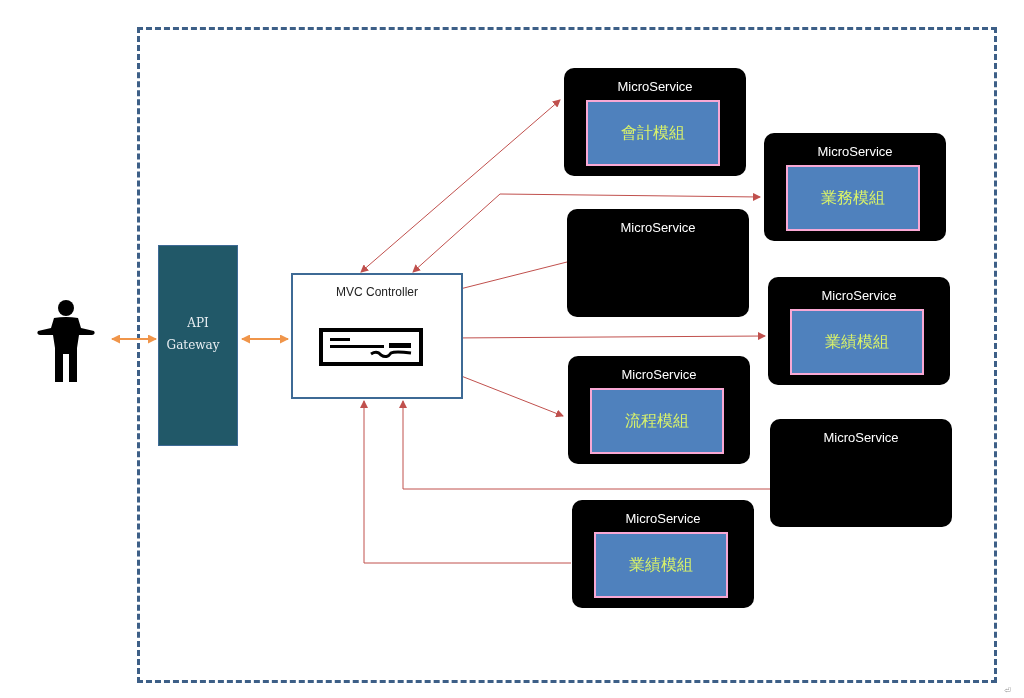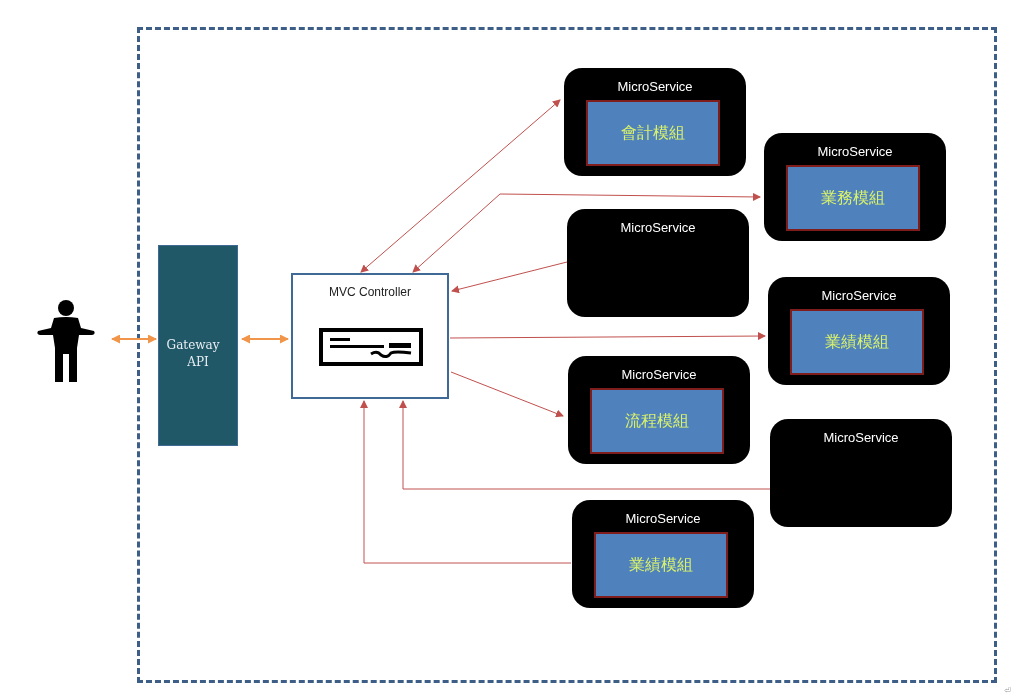--- a/index.html
+++ b/index.html
@@ -1,28 +1,28 @@
 <!DOCTYPE html>
 <html><head>
 <meta charset="utf-8">
 <style>
   html, body { margin:0; padding:0; background:#ffffff; }
   body { width:1024px; height:698px; position:relative; overflow:hidden; font-family:"DejaVu Sans", sans-serif; }
   .boundary { position:absolute; left:137px; top:27px; width:860px; height:656px; border:3px dashed #3d5f87; box-sizing:border-box; }
   svg.wires { position:absolute; left:0; top:0; width:1024px; height:698px; }
   .person { position:absolute; left:34px; top:298px; width:64px; height:86px; }
   .gateway { position:absolute; left:158px; top:245px; width:80px; height:201px; background:#215868; border:1px solid #3e6a95; box-sizing:border-box; color:#e8eef2; font-family:"DejaVu Serif", serif; font-size:12px; text-align:center; }
-  .gateway .l1 { position:absolute; left:0; right:0; top:70px;margin-top:39px; }
+  .gateway .l1 { position:absolute; left:0; right:0; top:70px; }
   .gateway .l2 { position:absolute; left:0; right:10px; top:92px; }
-  .mvc { position:absolute; left:291px; top:273px; width:158px; height:126px; background:#fff; border:2px solid #3e6a95; box-sizing:border-box; }
+  .mvc { position:absolute; left:291px; top:273px; width:172px; height:126px; background:#fff; border:2px solid #3e6a95; box-sizing:border-box; }
   .mvc .title { position:absolute; left:0; right:0; top:10px; text-align:center; font-size:12px; color:#222; font-family:"Liberation Sans", sans-serif; }
   .mvc .doc { position:absolute; left:26px; top:53px; width:104px; height:38px; }
-  .ms { position:absolute; width:182px; height:108px; background:#000; border-radius:18px; }
+  .ms { position:absolute; width:182px; height:108px; background:#000; border-radius:10px; }
   .ms .hdr { position:absolute; left:0; right:0; top:11px; text-align:center; color:#fff; font-size:13px; font-family:"Liberation Sans", sans-serif; }
-  .ms .inner { position:absolute; left:22px; top:32px; width:134px; height:66px; background:#4f81bd; border:2px solid #7f1d1d; box-sizing:border-box; display:flex; align-items:center; justify-content:center; color:#d9f26a; font-size:16px; }
+  .ms .inner { position:absolute; left:22px; top:32px; width:134px; height:66px; background:#4f81bd; border:2px solid #f9a8d4; box-sizing:border-box; display:flex; align-items:center; justify-content:center; color:#d9f26a; font-size:16px; }
   .mark { position:absolute; left:1004px; top:686px; font-size:8px; color:#999; }
 </style>
 </head>
 <body>
 
 <div class="boundary"></div>
 
 <svg class="wires" viewBox="0 0 1024 698">
   <defs>
     <marker id="arR" markerWidth="8" markerHeight="8" refX="7" refY="4" orient="auto-start-reverse" markerUnits="userSpaceOnUse">

